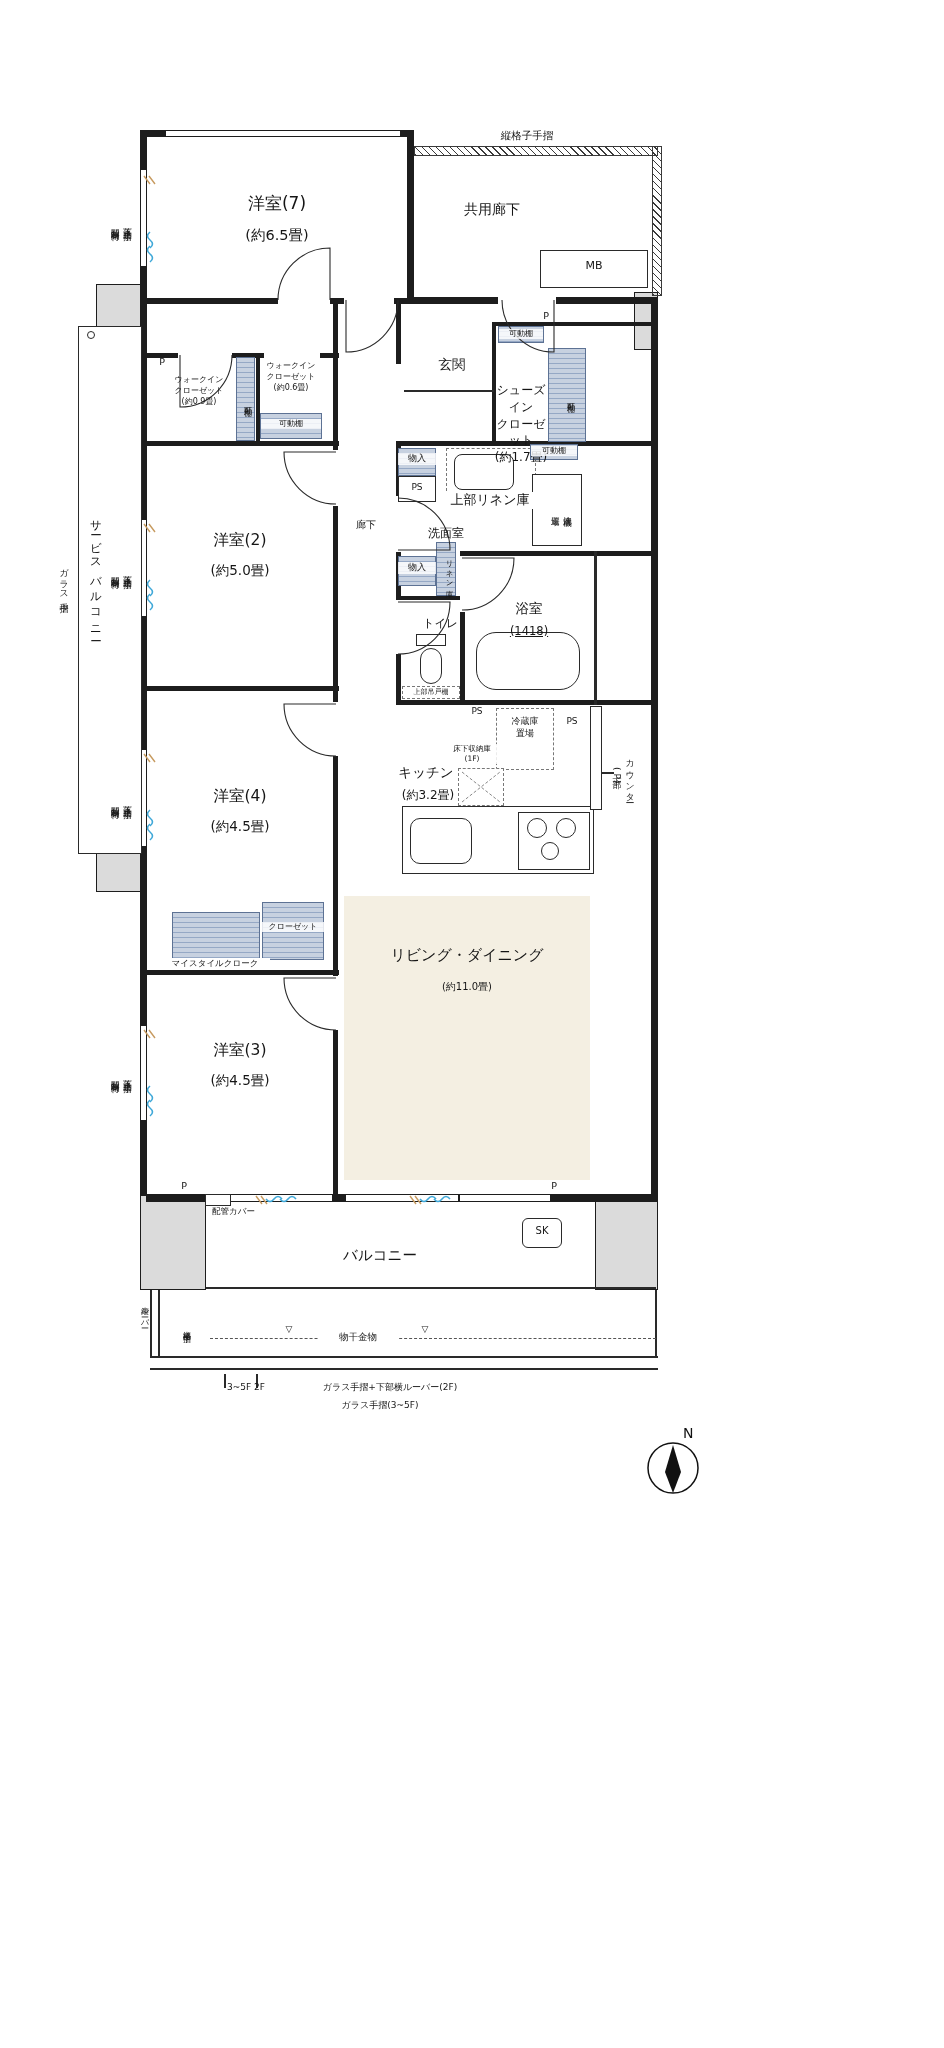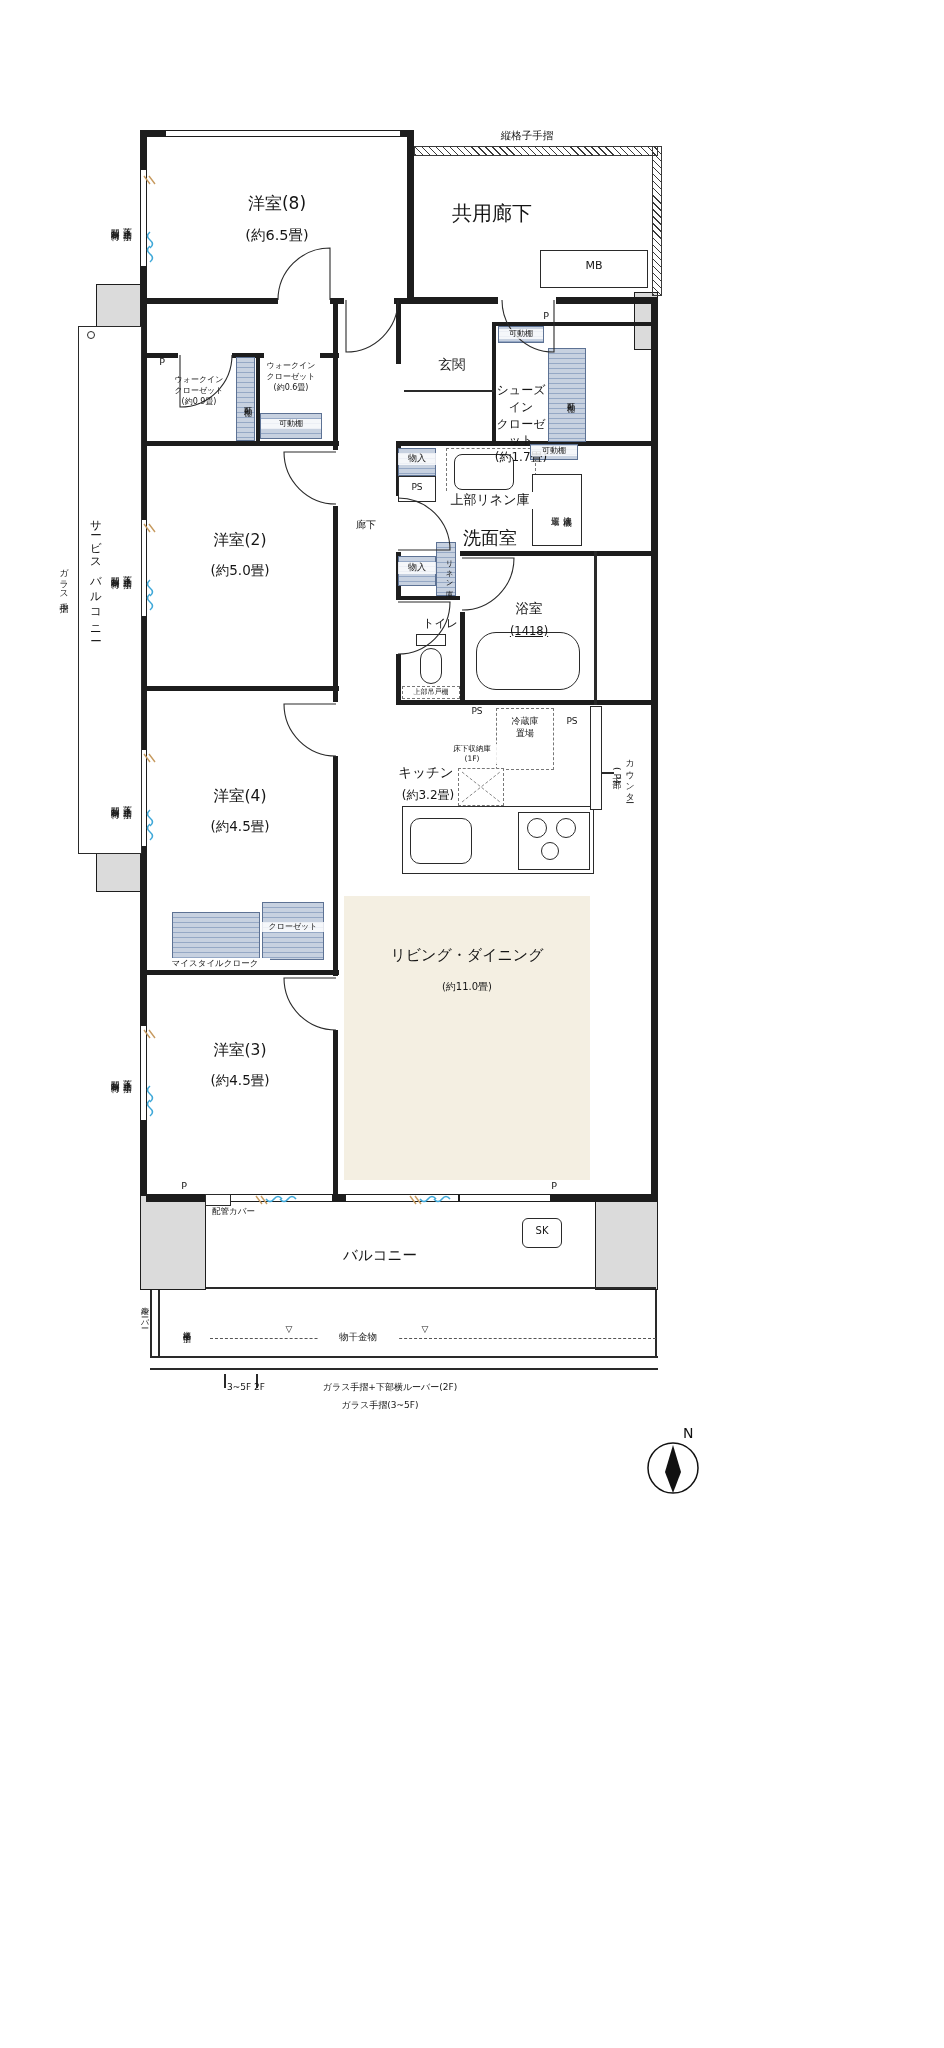--- a/index.html
+++ b/index.html
@@ -172,23 +172,23 @@
     <path d="M462 772 L500 802 M462 802 L500 772" stroke="#888" stroke-dasharray="3 2" fill="none"></path>
     <g transform="translate(645 1420)">
       <text x="38" y="18" font-size="14" fill="#111" font-family="DejaVu Sans, sans-serif">N</text>
       <circle cx="28" cy="48" r="25" fill="#fff" stroke="#111" stroke-width="1.5"></circle>
       <polygon points="28,25 36,52 28,73 20,52" fill="#111"></polygon>
     </g>
   </svg>
 
   <div class="lbl" style="left:472px;top:129px;width:110px;font-size:10.5px;background:#fff;">縦格子手摺</div>
 
-  <div class="lbl" style="left:217px;top:192px;width:120px;font-size:17px;">洋室(8)</div>
+  <div class="lbl" style="left:217px;top:192px;width:120px;font-size:17px;">洋室(7)</div>
   <div class="lbl" style="left:217px;top:226px;width:120px;font-size:14.5px;">(約6.5畳)</div>
-  <div class="lbl" style="left:430px;top:200px;width:124px;font-size:20px;">共用廊下</div>
+  <div class="lbl" style="left:430px;top:200px;width:124px;font-size:14px;">共用廊下</div>
   <div class="lbl" style="left:540px;top:259px;width:108px;font-size:11px;">MB</div>
   <div class="lbl" style="left:536px;top:310px;width:20px;font-size:9.5px;">P</div>
 
   <div class="lbl" style="left:428px;top:356px;width:48px;font-size:13.5px;">玄関</div>
   <div class="lbl" style="left:494px;top:382px;width:54px;font-size:12px;line-height:1.4;">シューズイン
 クローゼット
 (約1.7畳)</div>
   <div class="lbl tag" style="left:499px;top:329px;width:44px;font-size:8px;">可動棚</div>
   <div class="lbl v" style="left:558px;top:360px;width:18px;height:74px;font-size:8px;">可動棚</div>
   <div class="lbl tag" style="left:531px;top:446px;width:46px;font-size:8px;">可動棚</div>
@@ -199,21 +199,21 @@
 (約0.9畳)</div>
   <div class="lbl v" style="left:237px;top:368px;width:16px;height:66px;font-size:8px;">可動棚</div>
   <div class="lbl" style="left:258px;top:360px;width:66px;font-size:8px;line-height:1.4;">ウォークイン
 クローゼット
 (約0.6畳)</div>
   <div class="lbl tag" style="left:261px;top:419px;width:60px;font-size:8px;">可動棚</div>
 
   <div class="lbl tag" style="left:398px;top:453px;width:38px;font-size:9px;">物入</div>
   <div class="lbl" style="left:398px;top:482px;width:38px;font-size:9px;">PS</div>
   <div class="lbl" style="left:442px;top:492px;width:96px;font-size:13px;background:#fff;">上部リネン庫</div>
-  <div class="lbl" style="left:458px;top:526px;width:64px;font-size:18px;">洗面室</div>
+  <div class="lbl" style="left:414px;top:526px;width:64px;font-size:12px;">洗面室</div>
   <div class="lbl v" style="left:540px;top:482px;width:34px;height:58px;font-size:8.5px;">洗濯機
 置場</div>
 
   <div class="lbl" style="left:338px;top:518px;width:56px;font-size:10px;">廊下</div>
   <div class="lbl tag" style="left:398px;top:562px;width:38px;font-size:9px;">物入</div>
   <div class="lbl v" style="left:438px;top:546px;width:16px;height:48px;font-size:7.5px;">リネン庫</div>
 
   <div class="lbl" style="left:497px;top:600px;width:64px;font-size:13.5px;">浴室</div>
   <div class="lbl" style="left:497px;top:624px;width:64px;font-size:11.5px;text-decoration:underline;">(1418)</div>
   <div class="lbl" style="left:400px;top:616px;width:58px;font-size:11.5px;text-align:right;">トイレ</div>

